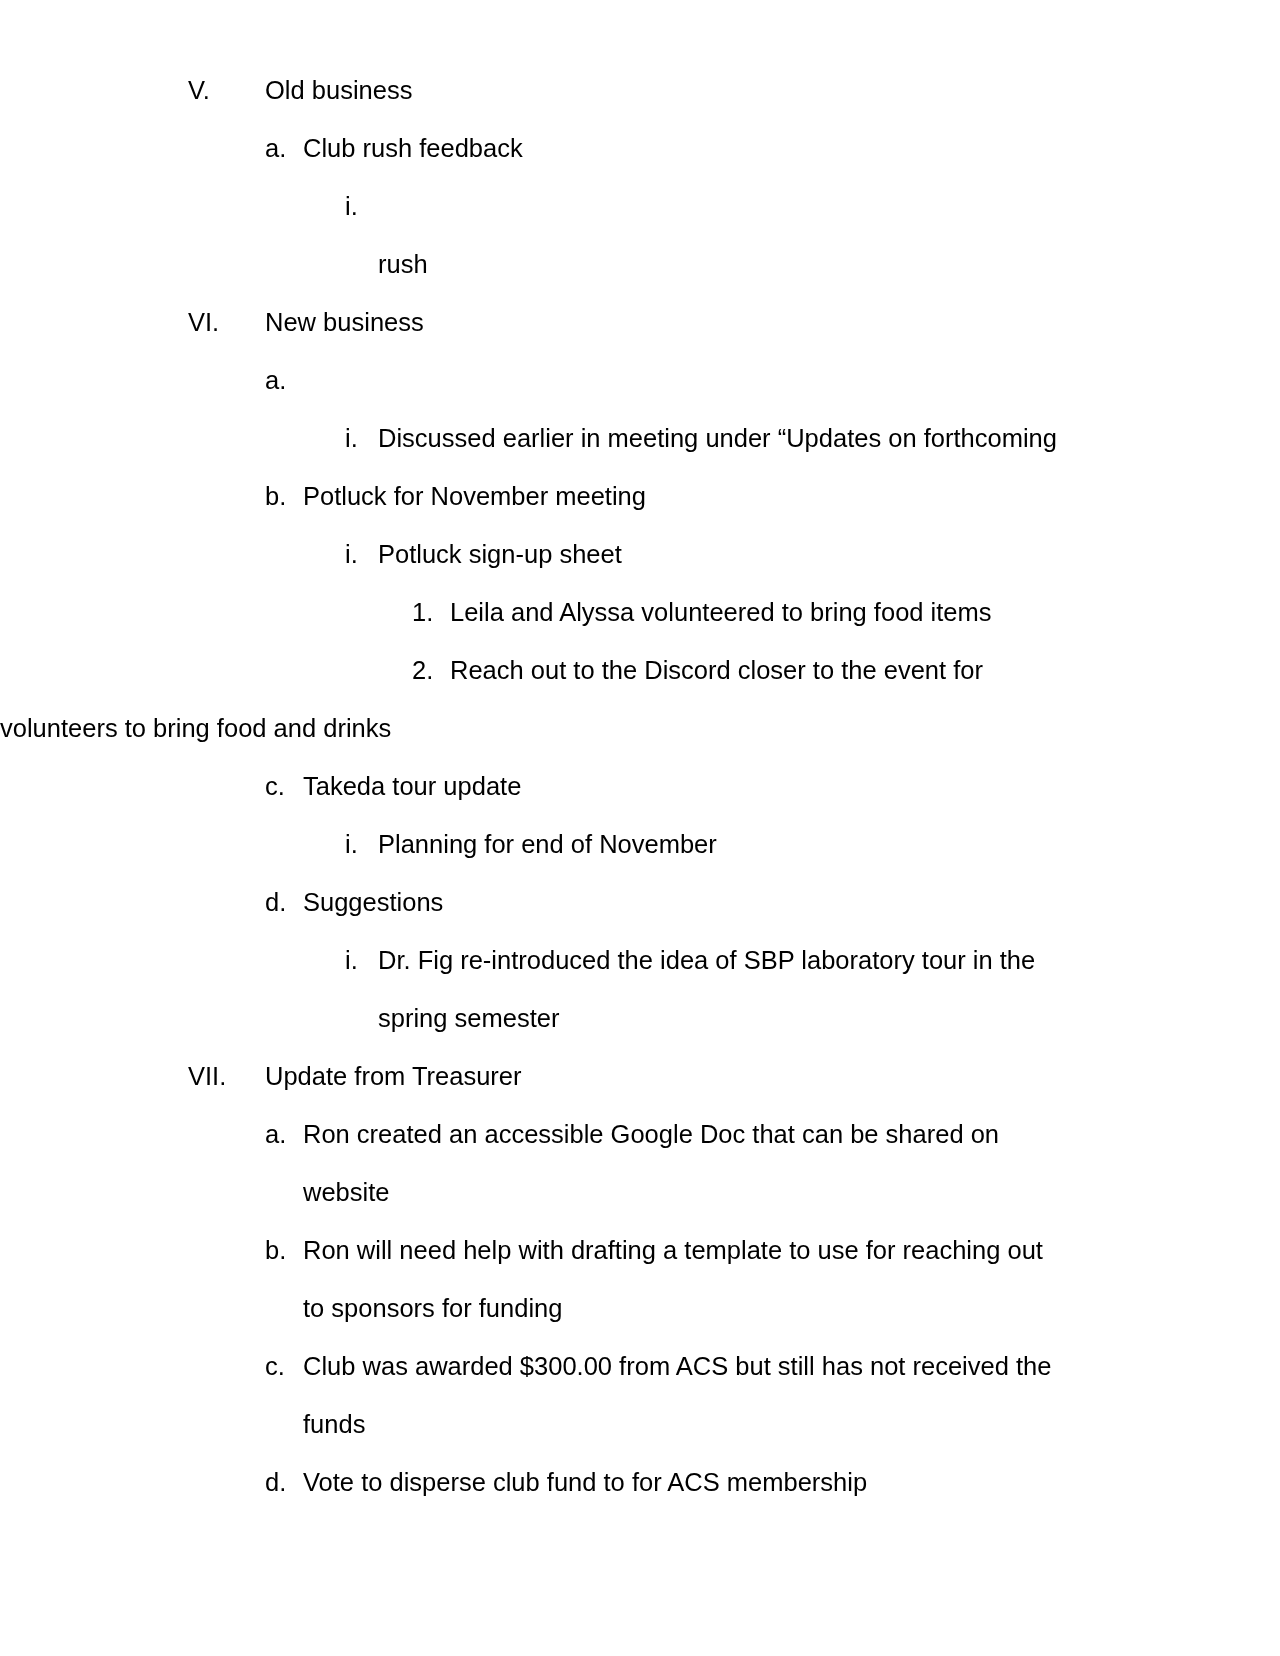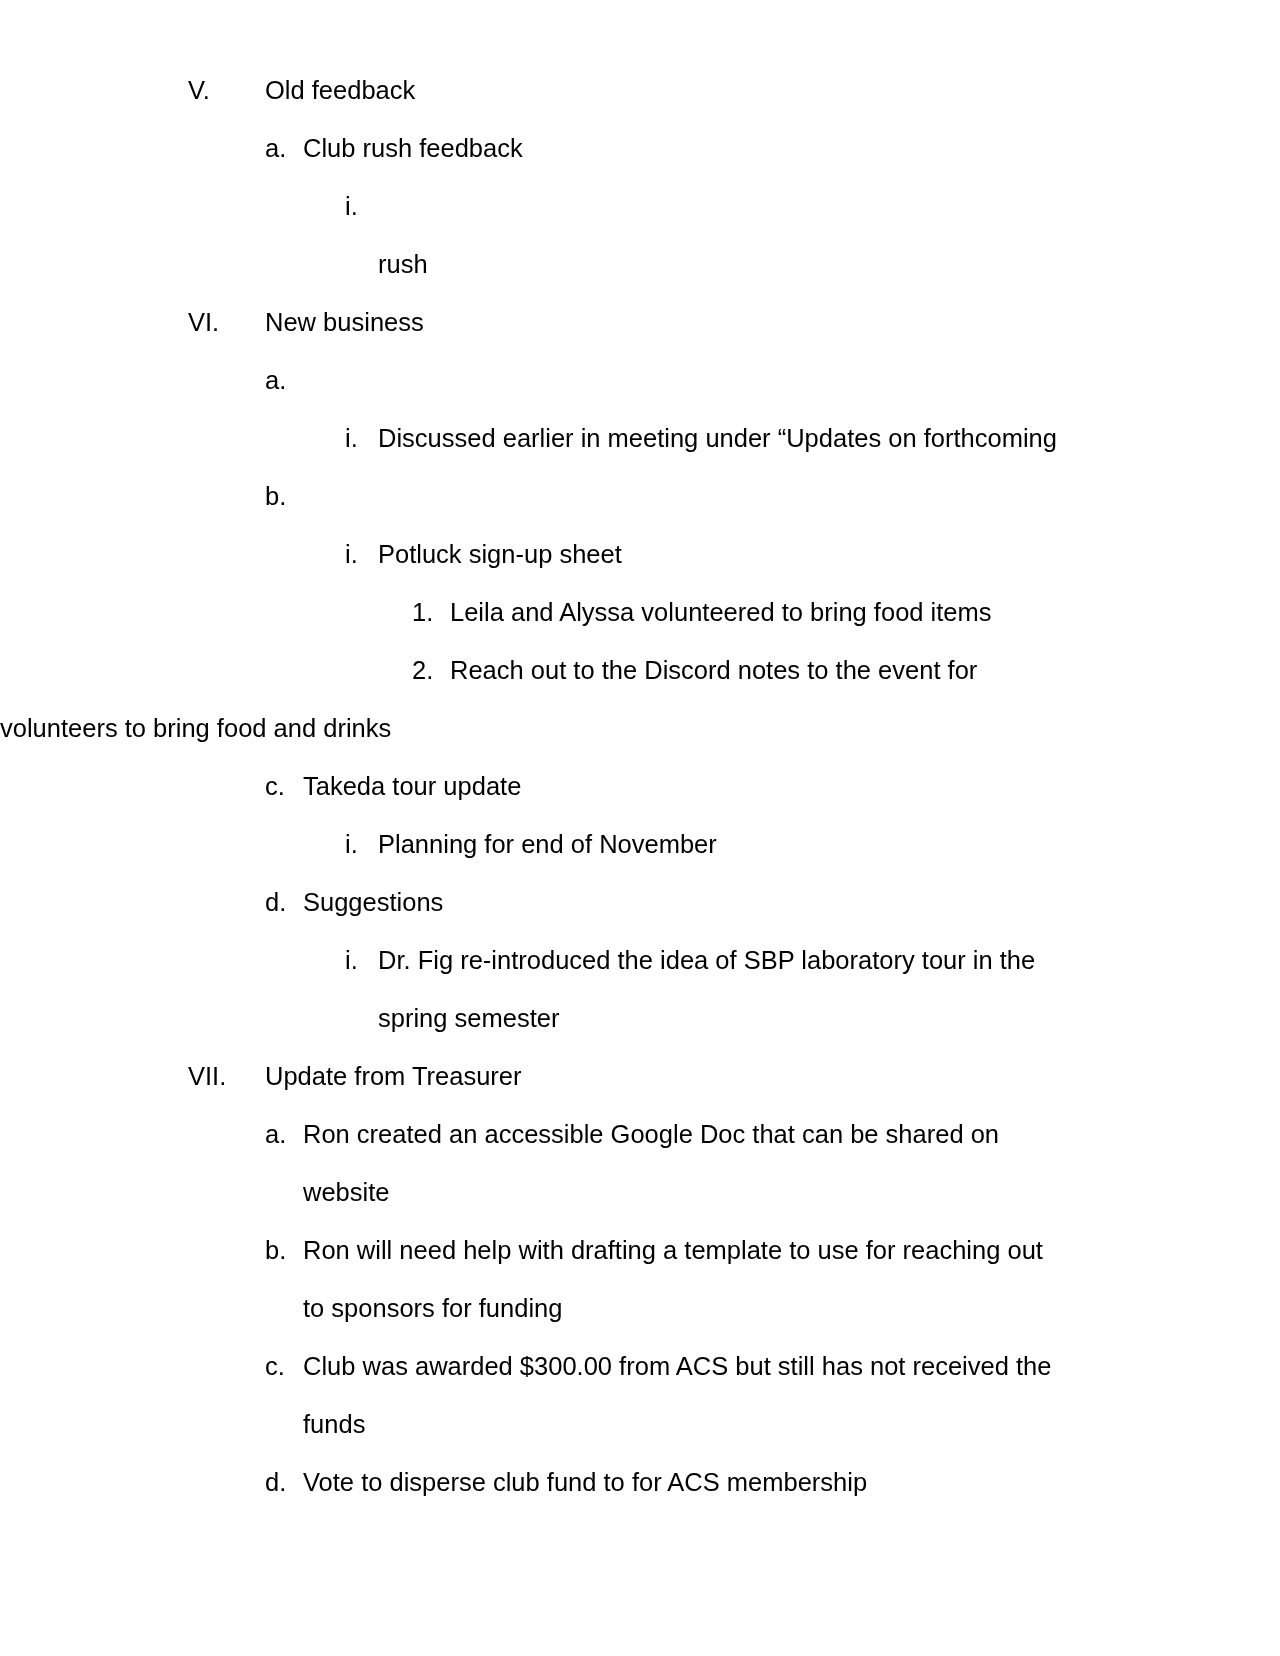--- a/index.html
+++ b/index.html
@@ -39,31 +39,31 @@
   .lvl2 .lbl { margin-left: 345px; width: 33px; }
   .lvl3 .lbl { margin-left: 412px; width: 38px; }
   .cont.lvl1 .txt { margin-left: 303px; }
   .cont.lvl2 .txt { margin-left: 378px; text-align: right; }
   .cont.lvl3 .txt { }
 </style>
 </head>
 <body>
 
 <div class="page">
-    <div class="row lvl0"><span class="lbl">V.</span><span class="txt">Old feedback</span></div>
+    <div class="row lvl0"><span class="lbl">V.</span><span class="txt">Old business</span></div>
     <div class="row lvl1"><span class="lbl">a.</span><span class="txt">Club rush feedback</span></div>
     <div class="row lvl2"><span class="lbl">i.</span></div>
     <div class="row lvl2 cont"><span class="txt">rush</span></div>
     <div class="row lvl0"><span class="lbl">VI.</span><span class="txt">New business</span></div>
     <div class="row lvl1"><span class="lbl">a.</span></div>
     <div class="row lvl2"><span class="lbl">i.</span><span class="txt">Discussed earlier in meeting under “Updates on forthcoming</span></div>
-    <div class="row lvl1"><span class="lbl">b.</span></div>
+    <div class="row lvl1"><span class="lbl">b.</span><span class="txt">Potluck for November meeting</span></div>
     <div class="row lvl2"><span class="lbl">i.</span><span class="txt">Potluck sign-up sheet</span></div>
     <div class="row lvl3"><span class="lbl">1.</span><span class="txt">Leila and Alyssa volunteered to bring food items</span></div>
-    <div class="row lvl3"><span class="lbl">2.</span><span class="txt">Reach out to the Discord notes to the event for</span></div>
+    <div class="row lvl3"><span class="lbl">2.</span><span class="txt">Reach out to the Discord closer to the event for</span></div>
     <div class="row lvl3 cont"><span class="txt">volunteers to bring food and drinks</span></div>
     <div class="row lvl1"><span class="lbl">c.</span><span class="txt">Takeda tour update</span></div>
     <div class="row lvl2"><span class="lbl">i.</span><span class="txt">Planning for end of November</span></div>
     <div class="row lvl1"><span class="lbl">d.</span><span class="txt">Suggestions</span></div>
     <div class="row lvl2"><span class="lbl">i.</span><span class="txt">Dr. Fig re-introduced the idea of SBP laboratory tour in the</span></div>
     <div class="row lvl2 cont"><span class="txt">spring semester</span></div>
     <div class="row lvl0"><span class="lbl">VII.</span><span class="txt">Update from Treasurer</span></div>
     <div class="row lvl1"><span class="lbl">a.</span><span class="txt">Ron created an accessible Google Doc that can be shared on</span></div>
     <div class="row lvl1 cont"><span class="txt">website</span></div>
     <div class="row lvl1"><span class="lbl">b.</span><span class="txt">Ron will need help with drafting a template to use for reaching out</span></div>

